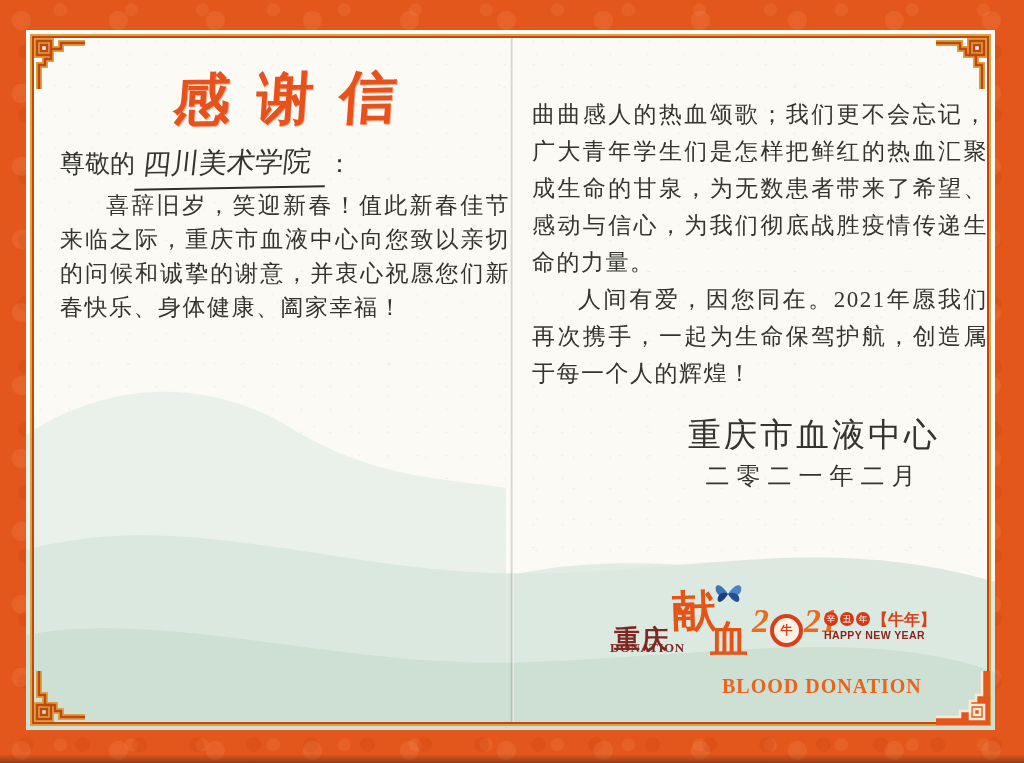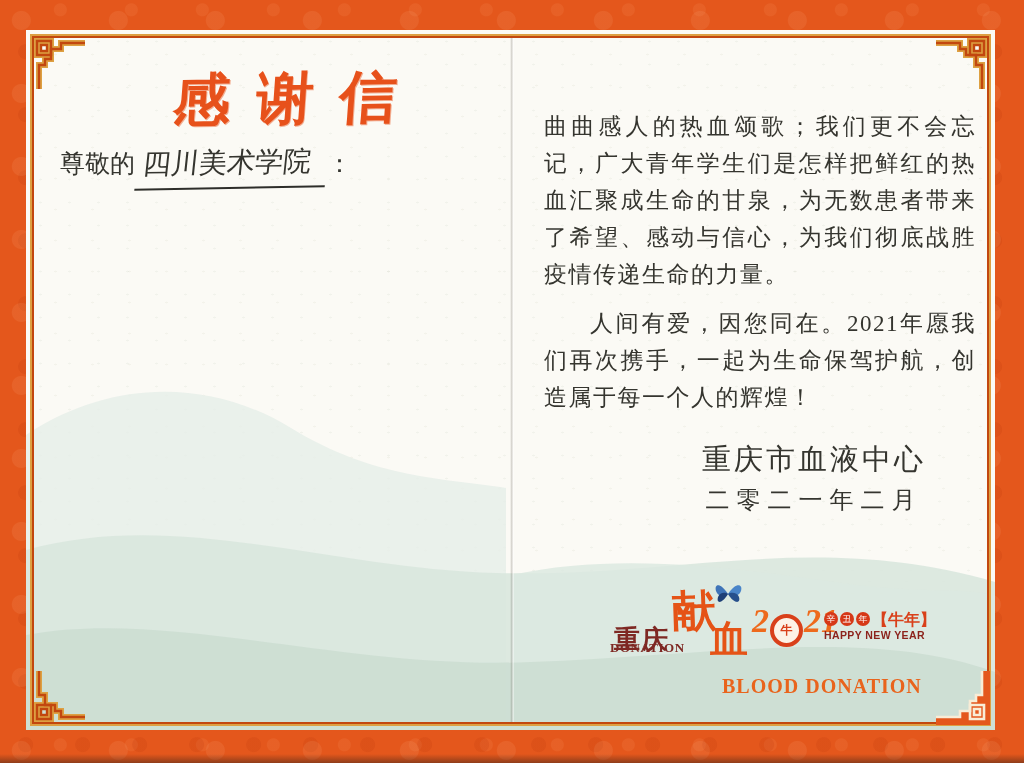--- a/index.html
+++ b/index.html
@@ -43,27 +43,27 @@
   .title{font-size:57px;font-weight:700;color:#e7511b;text-align:center;
     letter-spacing:26px;text-indent:26px;line-height:62px;
     transform:skewX(-5deg) rotate(-1deg);
     text-shadow:1px 1px 0 rgba(231,81,27,.45);}
 
   .salutation{margin-top:10px;font-size:25px;line-height:46px;white-space:nowrap;}
   .recipient{display:inline-block;font-size:28px;font-weight:500;
     border-bottom:2px solid #2e2e2a;padding:0 16px 1px 6px;margin-left:2px;
     transform:skewX(-7deg) rotate(-1deg);}
 
-  .para{margin:12px;font-size:23px;line-height:34px;letter-spacing:1.5px;
+  .para{margin:0;font-size:23px;line-height:34px;letter-spacing:1.5px;
     text-align:justify;text-justify:inter-character;text-indent:2em;}
   .right-col .para{line-height:37px;}
   .para.no-indent{text-indent:0;}
 
   .signature{margin:22px 24px 0 auto;width:300px;text-align:center;}
-  .sig-org{font-size:29px;line-height:42px;letter-spacing:3px;}
+  .sig-org{font-size:33px;line-height:42px;letter-spacing:3px;}
   .sig-date{font-size:24px;line-height:40px;letter-spacing:7px;}
 
   
   .logo{position:absolute;left:584px;top:560px;width:330px;height:86px;z-index:1;}
   .logo *{position:absolute;}
   .city-cn{left:4px;top:32px;font-size:26px;font-weight:700;color:#7e2823;
     font-family:"Liberation Sans",sans-serif;letter-spacing:2px;}
   .city-en{left:0px;top:50px;font-size:13px;font-weight:700;color:#7e2823;letter-spacing:.5px;}
   .blood1{left:62px;top:0px;font-size:44px;font-weight:700;color:#e55316;line-height:1;
     transform:rotate(-2deg);}
@@ -147,20 +147,21 @@
       </svg>
     </div>
 
     <div class="fold"></div>
 
     <div class="left-col ink">
       <div class="title">感谢信</div>
       <div class="salutation">
         <span>尊敬的</span><span class="recipient">四川美术学院</span><span>：</span>
       </div>
+      <p class="para">喜辞旧岁，笑迎新春！值此新春佳节来临之际，重庆市血液中心向您致以亲切的问候和诚挚的谢意，并衷心祝愿您们新春快乐、身体健康、阖家幸福！</p>
     </div>
 
     <div class="right-col ink">
       <p class="para no-indent">曲曲感人的热血颂歌；我们更不会忘记，广大青年学生们是怎样把鲜红的热血汇聚成生命的甘泉，为无数患者带来了希望、感动与信心，为我们彻底战胜疫情传递生命的力量。</p>
       <p class="para">人间有爱，因您同在。2021年愿我们再次携手，一起为生命保驾护航，创造属于每一个人的辉煌！</p>
       <div class="signature">
         <div class="sig-org">重庆市血液中心</div>
         <div class="sig-date">二零二一年二月</div>
       </div>
     </div>

